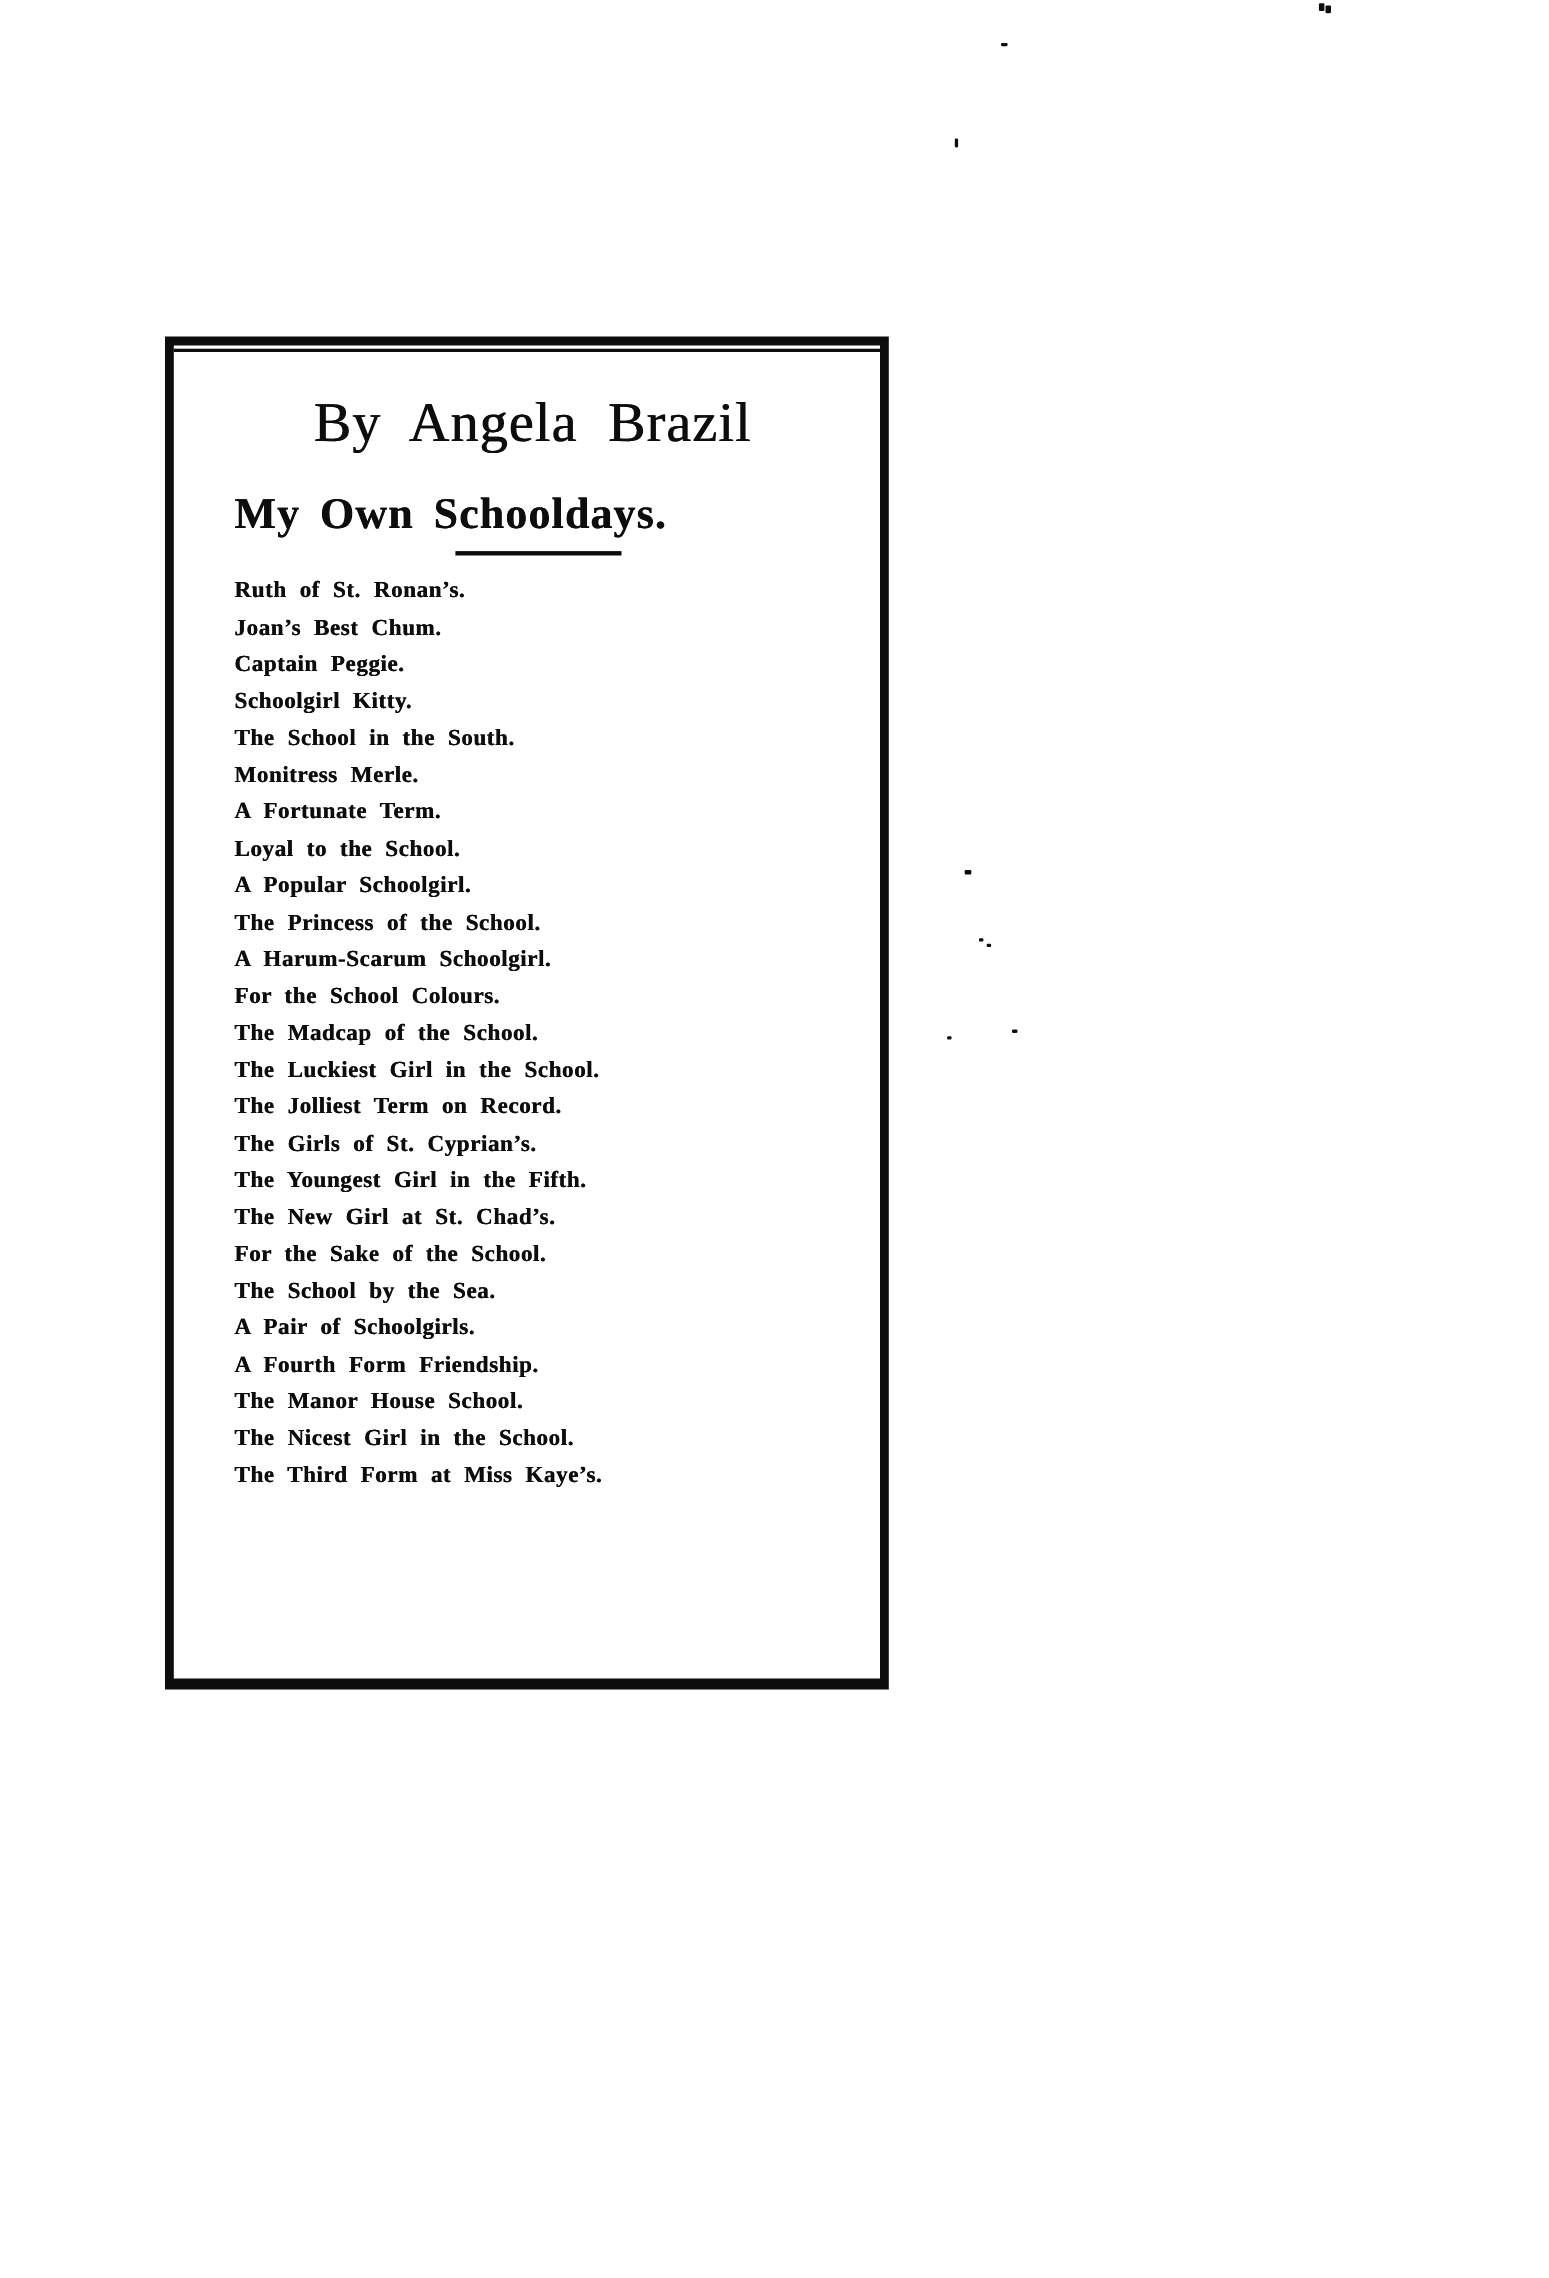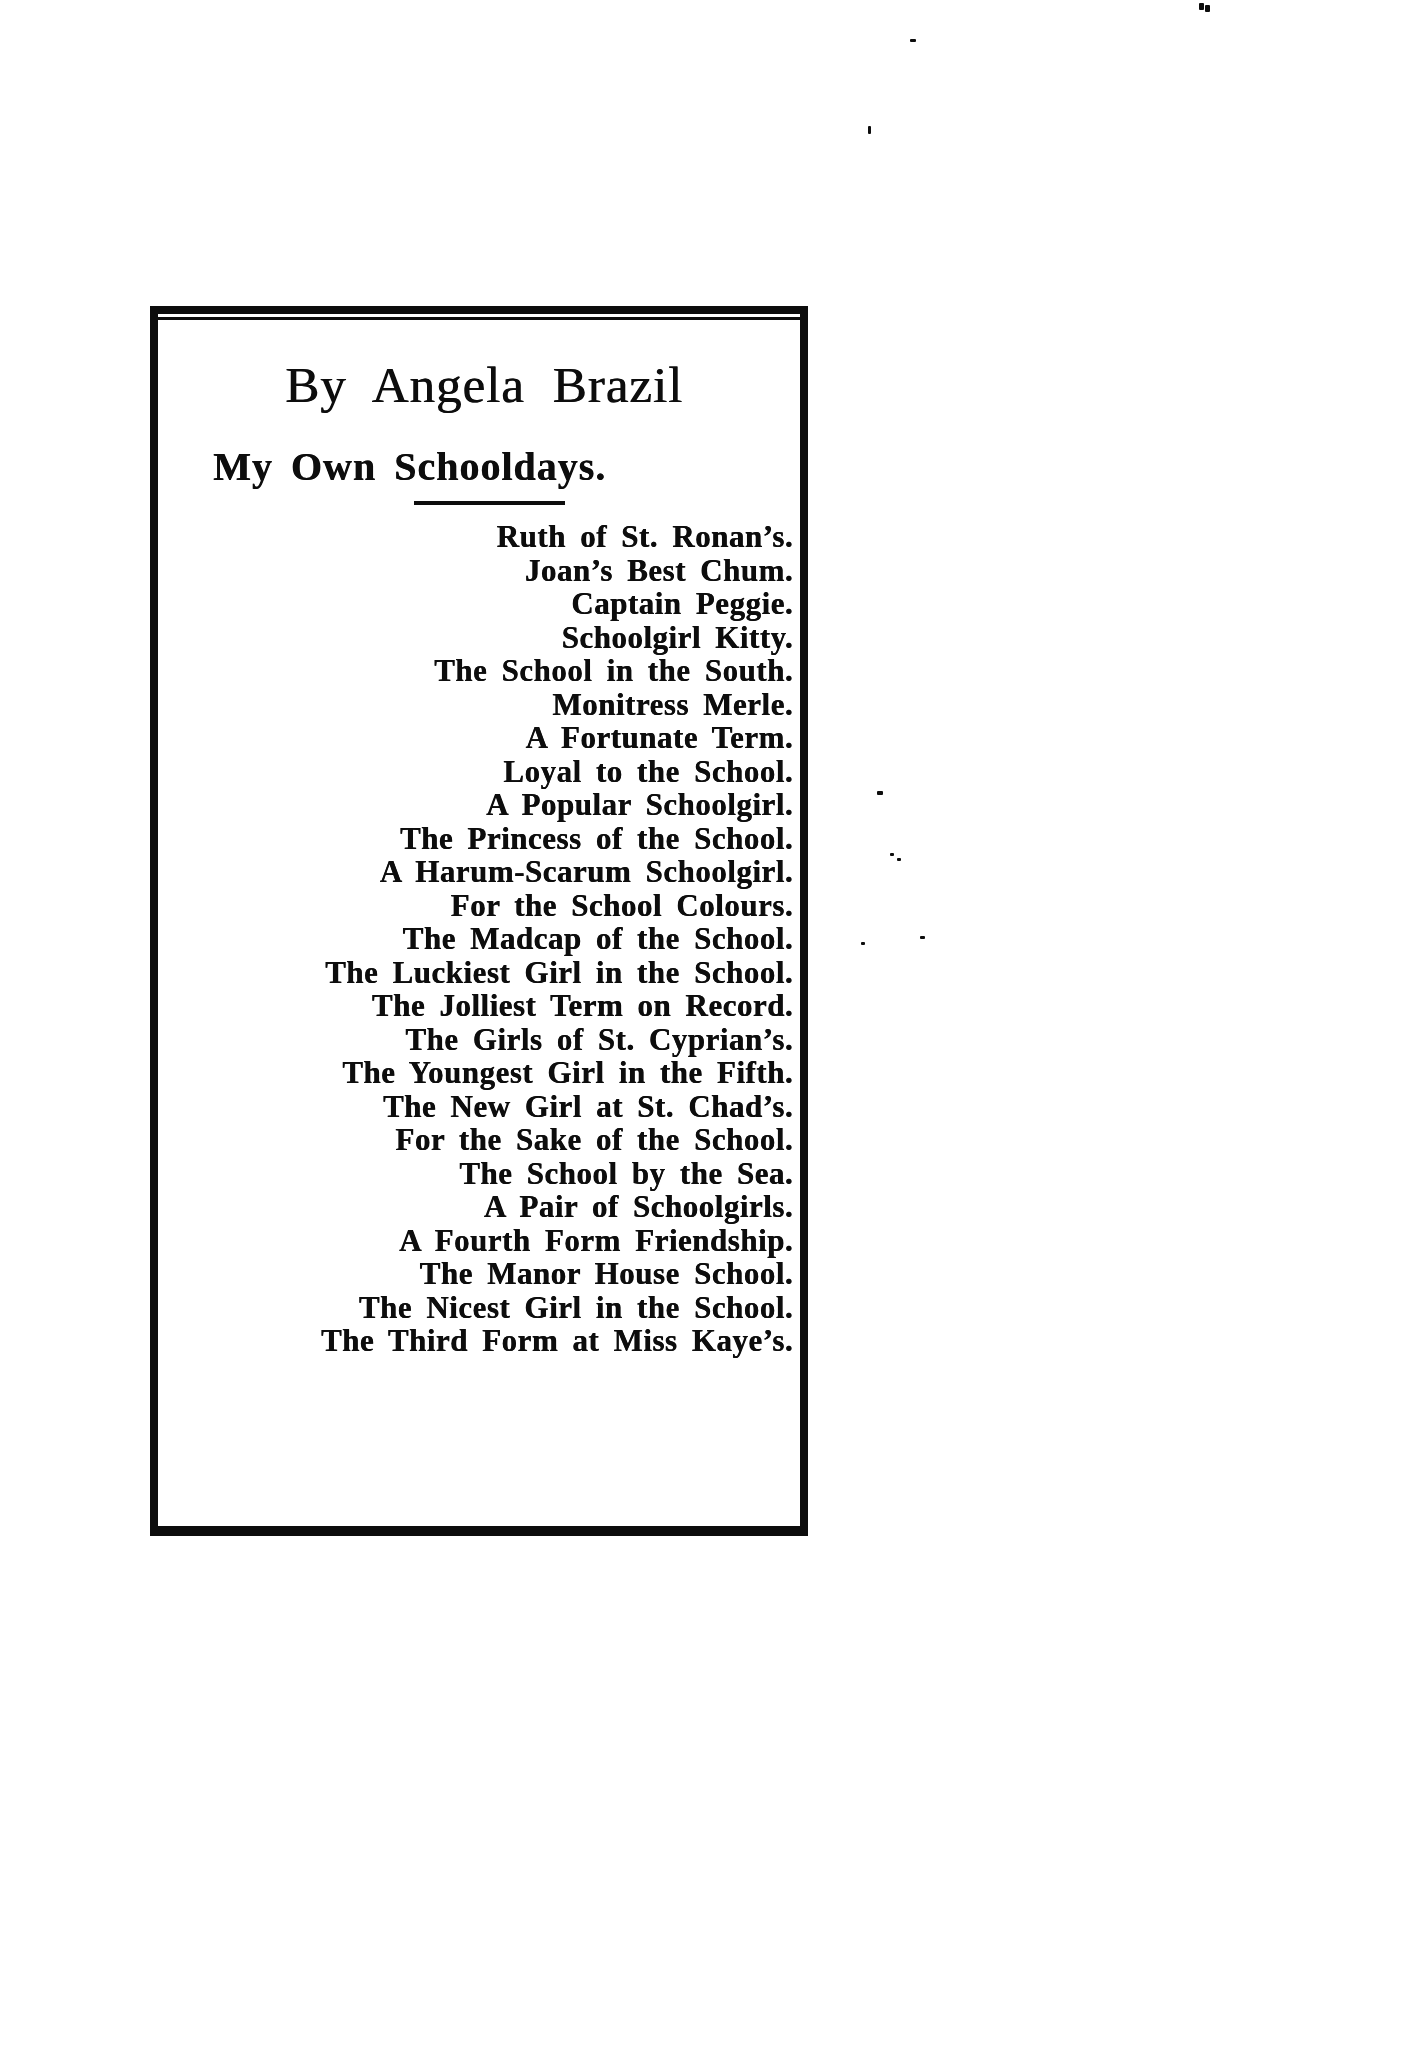--- a/index.html
+++ b/index.html
@@ -8,21 +8,20 @@
     background: #ffffff;
   }
   .page {
     position: relative;
     width: 1408px;
     height: 2071px;
     background: var(--paper, #ffffff);
     color: var(--ink, #0d0d0d);
     font-family: "Liberation Serif", serif;
     overflow: hidden;
-    text-align: right;
   }
   .frame {
     position: absolute;
     left: 150px;
     top: 306px;
     width: 658px;
     height: 1230px;
     box-sizing: border-box;
     border: 8px solid var(--ink, #0d0d0d);
     border-bottom-width: 10px;
@@ -70,21 +69,21 @@
   }
   .list {
     position: absolute;
     left: 213px;
     top: 520px;
     width: 580px;
   }
   .list .item {
     height: 33.5px;
     line-height: 33.5px;
-    font-size: 31px;
+    font-size: 21px;
     font-weight: 700;
     letter-spacing: 0.5px;
     word-spacing: 6px;
     white-space: nowrap;
     text-shadow: 0.4px 0 0 currentColor;
   }
   .imprint {
     position: absolute;
     left: 138px;
     top: 1760px;

